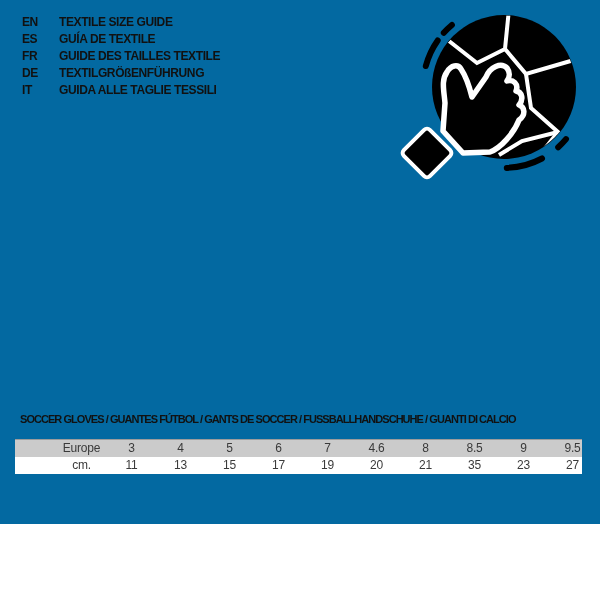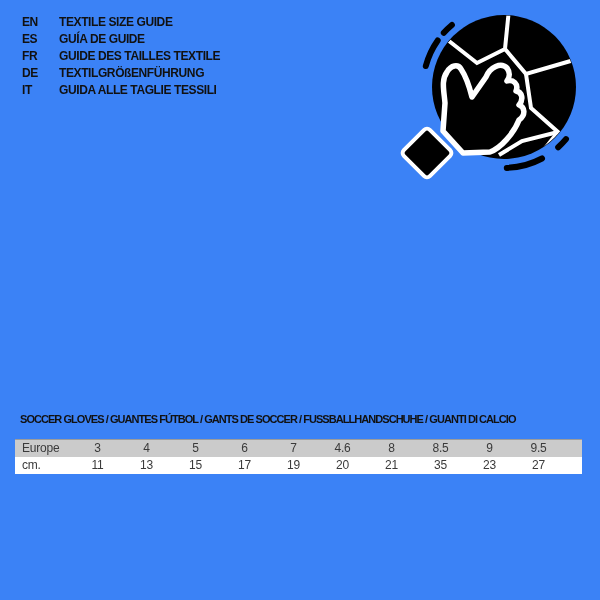--- a/index.html
+++ b/index.html
@@ -7,22 +7,22 @@
     padding: 0;
     width: 600px;
     height: 600px;
     background: #ffffff;
     overflow: hidden;
     font-family: "Liberation Sans", "DejaVu Sans", sans-serif;
   }
   .canvas {
     position: relative;
     width: 600px;
-    height: 600px;
-    background: #3b82f6;
+    height: 524px;
+    background: #0369a1;
   }
 
   
   .lang-list {
     position: absolute;
     left: 22px;
     top: 14px;
   }
   .lang-row {
     display: flex;
@@ -77,41 +77,42 @@
     border-top: 1px solid #9c9c9c;
   }
   .size-row.values {
     background: #ffffff;
   }
   .cell-label {
     flex: 0 0 58px;
     width: 58px;
     padding-left: 7px;
     box-sizing: border-box;
-    text-align: left;
+    text-align: center;
+    margin-left: 34px;
   }
   .cell-val {
     flex: 0 0 49px;
     width: 49px;
     text-align: center;
   }
 </style>
 </head>
 <body>
 
 <div class="canvas">
 
   <div class="lang-list">
     <div class="lang-row">
       <span class="lang-code">EN</span>
       <span class="lang-label">TEXTILE SIZE GUIDE</span>
     </div>
     <div class="lang-row">
       <span class="lang-code">ES</span>
-      <span class="lang-label">GUÍA DE GUIDE</span>
+      <span class="lang-label">GUÍA DE TEXTILE</span>
     </div>
     <div class="lang-row">
       <span class="lang-code">FR</span>
       <span class="lang-label">GUIDE DES TAILLES TEXTILE</span>
     </div>
     <div class="lang-row">
       <span class="lang-code">DE</span>
       <span class="lang-label">TEXTILGRÖßENFÜHRUNG</span>
     </div>
     <div class="lang-row">

